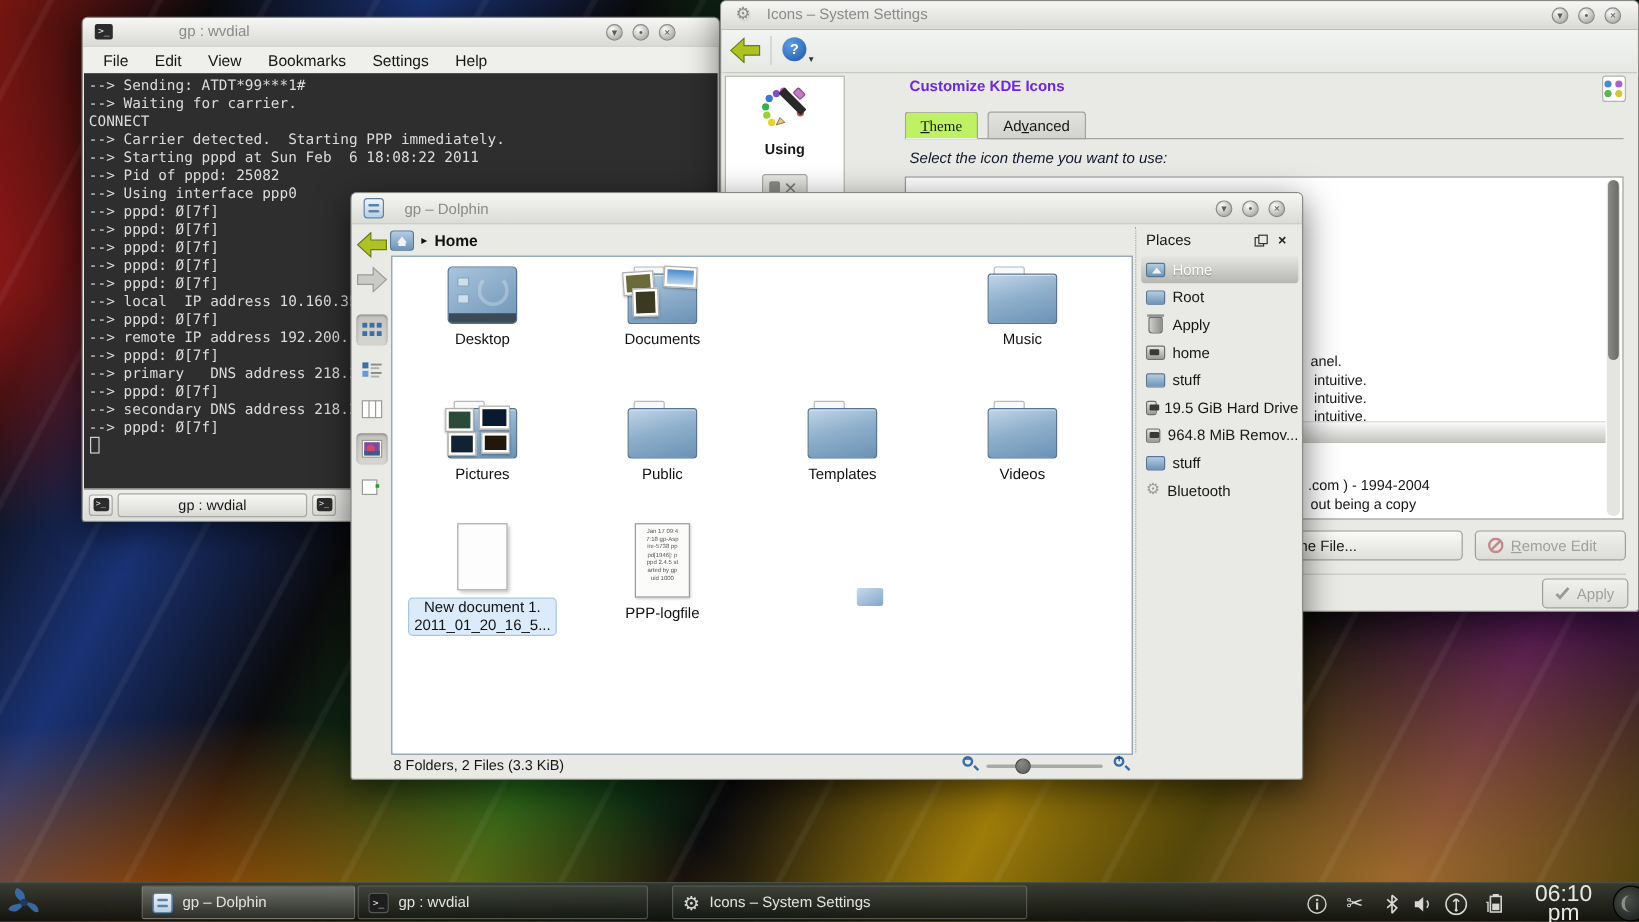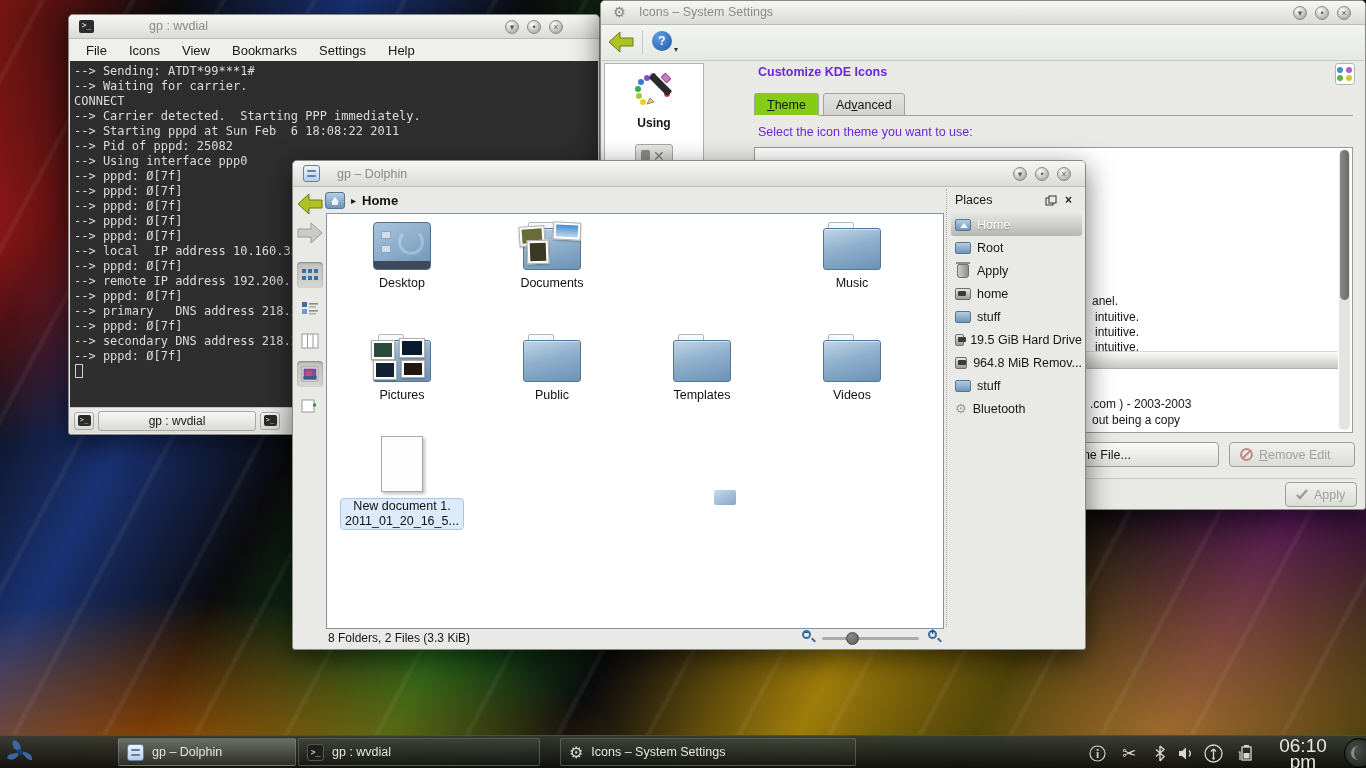--- a/index.html
+++ b/index.html
@@ -39,24 +39,24 @@
   #set-toolbar { position:absolute; left:1px; right:1px; top:24px; height:36px; background:linear-gradient(#f2f4f2,#e6e8e4); border-bottom:1px solid #c6c8c4; }
   .green-arrow, .gray-arrow { position:absolute; width:26px; height:22px; }
   #set-sidebar { position:absolute; left:3px; top:62px; width:100px; bottom:4px; background:#ffffff; border:1px solid #b2b2ae; }
   #set-style-item { text-align:center; padding-top:8px; }
   #set-style-label { font-size:12px; font-weight:bold; color:#161616; margin-top:2px; }
   #set-partial-icon { margin:14px auto 0; width:38px; height:26px; background:linear-gradient(#e8e8e6,#c8c8c4); border:1px solid #a8a8a4; border-radius:3px; position:relative; }
   #set-heading { position:absolute; left:157px; top:64px; font-size:12.5px; font-weight:bold; color:#6d28d9; }
   #set-dots-btn { position:absolute; right:10px; top:62px; width:20px; height:22px; background:#fff; border:1px solid #b4b4b0; border-radius:3px; display:grid; grid-template-columns:7px 7px; gap:2px; place-content:center; }
   #set-dots-btn i { width:6px; height:6px; border-radius:50%; display:block; }
   .tab { position:absolute; top:92px; height:23px; padding:0 12px; font-size:12.5px; color:#161616; line-height:22px; border:1px solid #a2a29e; border-radius:3px 3px 0 0; }
-  #tab-theme { left:153px; background:#84cc16; border-bottom:1px solid #eef0ee; z-index:2; }
+  #tab-theme { left:153px; background:#bef264; border-bottom:1px solid #eef0ee; z-index:2;font-family:Liberation Serif, serif; }
   #tab-advanced { left:222px; background:linear-gradient(#e2e2de,#d2d2ce); z-index:1; }
   #set-tabline { position:absolute; left:153px; right:12px; top:114px; border-top:1px solid #a2a29e; }
-  #set-select-label { position:absolute; left:157px; top:124px; font-size:12.5px; color:#6d28d9; }
+  #set-select-label { position:absolute; left:157px; top:124px; font-size:12.5px; color:#0f172a;font-style:italic; }
   #set-list { position:absolute; left:153px; right:12px; top:146px; height:286px; background:#ffffff; border:1px solid #9a9a96; }
   #set-scroll { position:absolute; right:2px; top:2px; width:11px; bottom:2px; background:#e4e4e0; border-radius:5px; }
   #set-thumb { position:absolute; left:1px; right:1px; top:0; height:150px; background:linear-gradient(90deg,#8a8a86,#6a6a66); border-radius:5px; }
   .frag { position:absolute; font-size:12px; color:#161616; white-space:nowrap; }
   #set-selband { position:absolute; left:1px; right:14px; top:203px; height:18px; background:linear-gradient(#fafafa,#c6c6c2); border-top:1px solid #d8d8d4; border-bottom:1px solid #b0b0ac; }
   .kbtn { position:absolute; height:25px; background:linear-gradient(#fbfbf9,#dededa); border:1px solid #9e9e9a; border-radius:4px; font-size:12.5px; color:#161616; display:flex; align-items:center; gap:6px; padding:0 10px; }
   .kbtn.disabled { color:#a0a09c; background:linear-gradient(#f0f0ee,#dcdcd8); }
   .accel { text-decoration:underline; }
   #set-bottomline { position:absolute; left:10px; right:10px; top:477px; border-top:1px solid #c8c8c4; }
 
@@ -135,21 +135,21 @@
         </div>
       <div class="wtitle" style="left:80px;">gp : wvdial</div>
       <div class="wbtns" style="right:36px;">
         <div class="circbtn">▾</div>
         <div class="circbtn">•</div>
         <div class="circbtn">×</div>
       </div>
     </div>
     <div id="term-menubar">
       <span>File</span>
-      <span>Icons</span>
+      <span>Edit</span>
       <span>View</span>
       <span>Bookmarks</span>
       <span>Settings</span>
       <span>Help</span>
     </div>
     <div id="term-content"><span>--&gt; Sending: ATDT*99***1#
 --&gt; Waiting for carrier.
 CONNECT
 --&gt; Carrier detected.  Starting PPP immediately.
 --&gt; Starting pppd at Sun Feb  6 18:08:22 2011
@@ -234,21 +234,21 @@
     <div class="tab" id="tab-advanced"><span>Ad</span><span class="accel">v</span><span>anced</span></div>
     <div id="set-tabline"></div>
     <div id="set-select-label">Select the icon theme you want to use:</div>
 
     <div id="set-list">
       <div class="frag" style="left:337px;top:146px;">anel.</div>
       <div class="frag" style="left:340px;top:162px;">intuitive.</div>
       <div class="frag" style="left:340px;top:177px;">intuitive.</div>
       <div class="frag" style="left:340px;top:192px;">intuitive.</div>
       <div id="set-selband"></div>
-      <div class="frag" style="left:335px;top:249px;">.com ) - 2003-2003</div>
+      <div class="frag" style="left:335px;top:249px;">.com ) - 1994-2004</div>
       <div class="frag" style="left:337px;top:265px;">out being a copy</div>
       <div id="set-scroll">
           <div id="set-thumb"></div>
         </div>
     </div>
 
     <div class="kbtn" style="left:390px;top:441px;width:228px;">
       <svg width="14" height="12" viewBox="0 0 14 12">
           <path d="M1 4 h6 V1 l6 5 -6 5 V8 H1 Z" fill="#4a8ad0" stroke="#2a5a90"></path>
         </svg>
@@ -416,20 +416,30 @@
             <div class="tab"></div>
             <div class="body"></div>
           </div>
         <div class="dlabel">Videos</div>
       </div>
 
       <div class="ditem" style="left:10px;top:222px;">
         <div class="pageicon"></div>
         <div class="dlabel"><span class="sel-label"><span>New document 1.</span><br><span>2011_01_20_16_5...</span></span></div>
       </div>
+      <div class="ditem" style="left:160px;top:222px;">
+        <div class="previcon">Jan 17 09:4
+7:18 gp-Asp
+ire-5738 pp
+pd[1946]: p
+ppd 2.4.5 st
+arted by gp
+uid 1000</div>
+        <div class="dlabel">PPP-logfile</div>
+      </div>
       <div style="position:absolute;left:387px;top:276px;width:22px;height:15px;border-radius:2px;background:linear-gradient(150deg,#bcd4ea,#6e95c0);opacity:0.85;"></div>
     </div>
 
     <div id="dol-places">
       <div id="places-head">
         <span style="flex:1;">Places</span>
         <svg width="12" height="11" viewBox="0 0 12 11" style="margin-right:8px;">
             <rect x="1" y="3" width="7" height="7" fill="none" stroke="#333"></rect>
             <rect x="4" y="1" width="7" height="7" fill="#e9e9e7" stroke="#333"></rect>
           </svg>

